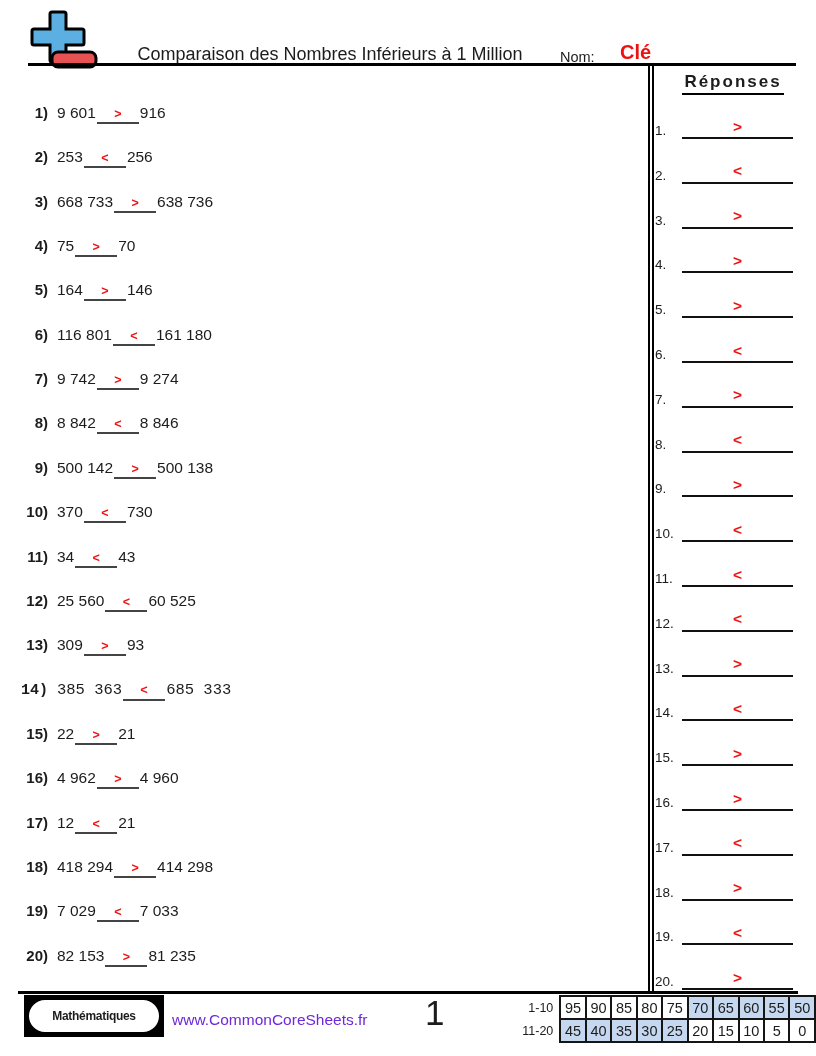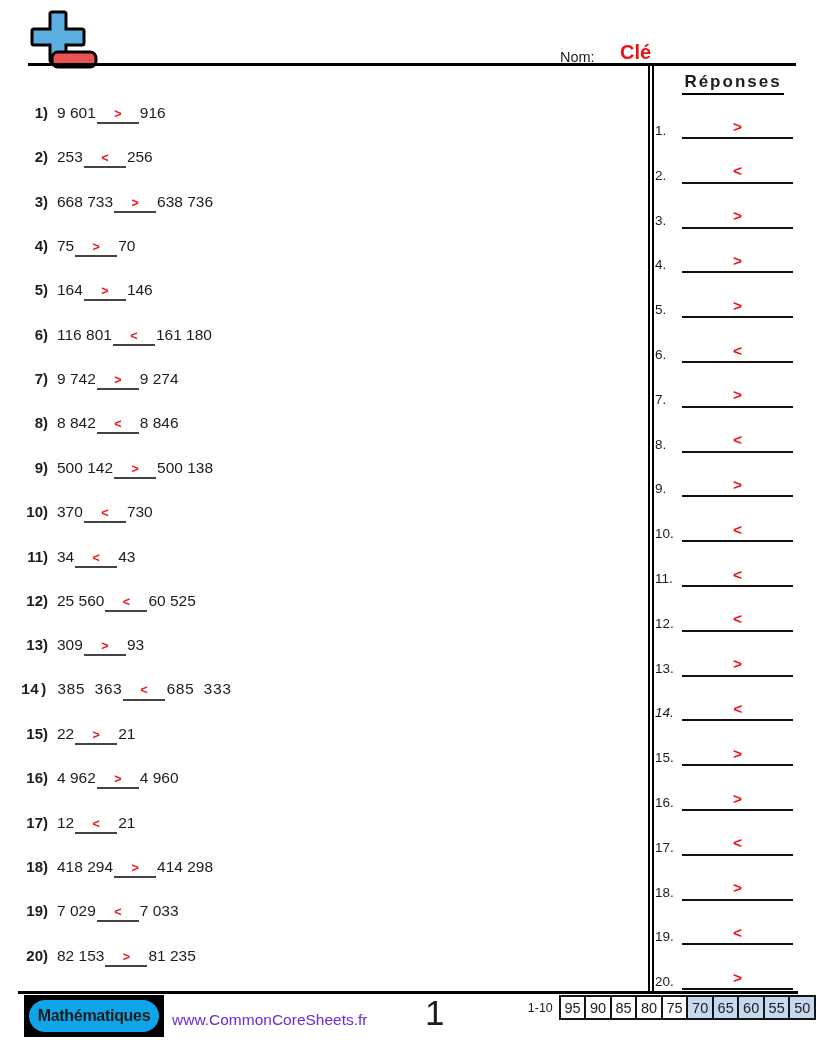--- a/index.html
+++ b/index.html
@@ -32,42 +32,43 @@
   
   .problem-row { position:absolute; left:18px; display:flex; align-items:baseline;
     white-space:nowrap; font-size:15.5px; }
   .pnum { font-weight:bold; width:30px; text-align:right; margin-right:9px; font-size:15px; }
   .pblank { display:inline-block; width:42px; border-bottom:2px solid #444;
     text-align:center; margin:0 1px; }
   .psym { font-size:12.5px; font-weight:bold; color:var(--red); }
   
   .hrule-bottom { position:absolute; left:18px; right:18px; top:991px; height:3px; background:#000; }
   .brand-box { position:absolute; left:24px; top:995px; width:140px; height:42px; background:#000; }
-  .brand-pill { position:absolute; left:3px; top:3px; right:3px; bottom:3px; background:#0ea5e9;
+  .brand-pill { position:absolute; left:3px; top:3px; right:3px; bottom:3px; background:#ffffff;
     border:2px solid #000; border-radius:20px; display:flex; align-items:center; justify-content:center;
-    font-size:16px; font-weight:bold; letter-spacing:-0.3px; }
+    font-size:12px; font-weight:bold; letter-spacing:-0.3px; }
   .website { position:absolute; left:172px; top:1011px; font-size:15.5px; color:#6d28d9; }
   .page-number { position:absolute; left:425px; top:993px; font-size:35px; }
   .score-table { position:absolute; left:520px; top:995px; border-collapse:collapse; }
   .score-table td.lbl { border:none; font-size:12.5px; text-align:right; padding:0 6px 0 0;
     width:38px; }
   .score-table td.cell { border:2px solid #151515; width:23px; height:21px; text-align:center;
     font-size:14.5px; padding:0 1px; }
   .score-table td.cell.hl { background:var(--hl); }
 </style>
 </head>
 <body>
 
 <div class="page" style="--red: #ee1111; --hl: #c5d8f0; --logo-blue: #5bb0e1; --logo-red: #e85252;">
 
   <svg class="logo-svg" width="80" height="62" viewBox="0 0 80 62">
     <path d="M28,6 q0,-2 2,-2 h12 q2,0 2,2 v15 h16 q2,0 2,2 v12 q0,2 -2,2 h-16 v15 q0,2 -2,2 h-12 q-2,0 -2,-2 v-15 h-16 q-2,0 -2,-2 v-12 q0,-2 2,-2 h16 z" style="fill:var(--logo-blue)" stroke="#000" stroke-width="3"></path>
     <rect x="30" y="44" width="44" height="15" rx="6" style="fill:var(--logo-red)" stroke="#000" stroke-width="3"></rect>
   </svg>
 
+  <h1 class="page-title">Comparaison des Nombres Inférieurs à 1 Million</h1>
   <span class="name-label">Nom:</span>
   <span class="name-value">Clé</span>
   <div class="hrule-top"></div>
 
   <div class="vdivider"></div>
   <div class="answers-header">
     <span>Réponses</span>
   </div>
   <div id="answers-list">
       <div class="answer-row" style="top: 113px;">
@@ -115,21 +116,21 @@
     <span class="ans-line"><span class="ans-sym">&lt;</span></span>
   </div>
       <div class="answer-row" style="top: 605.8px;">
     <span class="ans-num">12.</span>
     <span class="ans-line"><span class="ans-sym">&lt;</span></span>
   </div>
       <div class="answer-row" style="top: 650.6px;">
     <span class="ans-num">13.</span>
     <span class="ans-line"><span class="ans-sym">&gt;</span></span>
   </div>
-      <div class="answer-row" style="top: 695.4px; font-style: italic;">
+      <div class="answer-row" style="top: 695.4px;">
     <span class="ans-num">14.</span>
     <span class="ans-line"><span class="ans-sym">&lt;</span></span>
   </div>
       <div class="answer-row" style="top: 740.2px;">
     <span class="ans-num">15.</span>
     <span class="ans-line"><span class="ans-sym">&gt;</span></span>
   </div>
       <div class="answer-row" style="top: 785px;">
     <span class="ans-num">16.</span>
     <span class="ans-line"><span class="ans-sym">&gt;</span></span>
@@ -289,16 +290,29 @@
           <td class="cell">90</td>
           <td class="cell">85</td>
           <td class="cell">80</td>
           <td class="cell">75</td>
           <td class="cell hl">70</td>
           <td class="cell hl">65</td>
           <td class="cell hl">60</td>
           <td class="cell hl">55</td>
           <td class="cell hl">50</td>
         </tr>
+        <tr>
+          <td class="lbl">11-20</td>
+          <td class="cell hl">45</td>
+          <td class="cell hl">40</td>
+          <td class="cell hl">35</td>
+          <td class="cell hl">30</td>
+          <td class="cell hl">25</td>
+          <td class="cell">20</td>
+          <td class="cell">15</td>
+          <td class="cell">10</td>
+          <td class="cell">5</td>
+          <td class="cell">0</td>
+        </tr>
       </tbody>
   </table>
 
 </div>
 
 </body></html>

